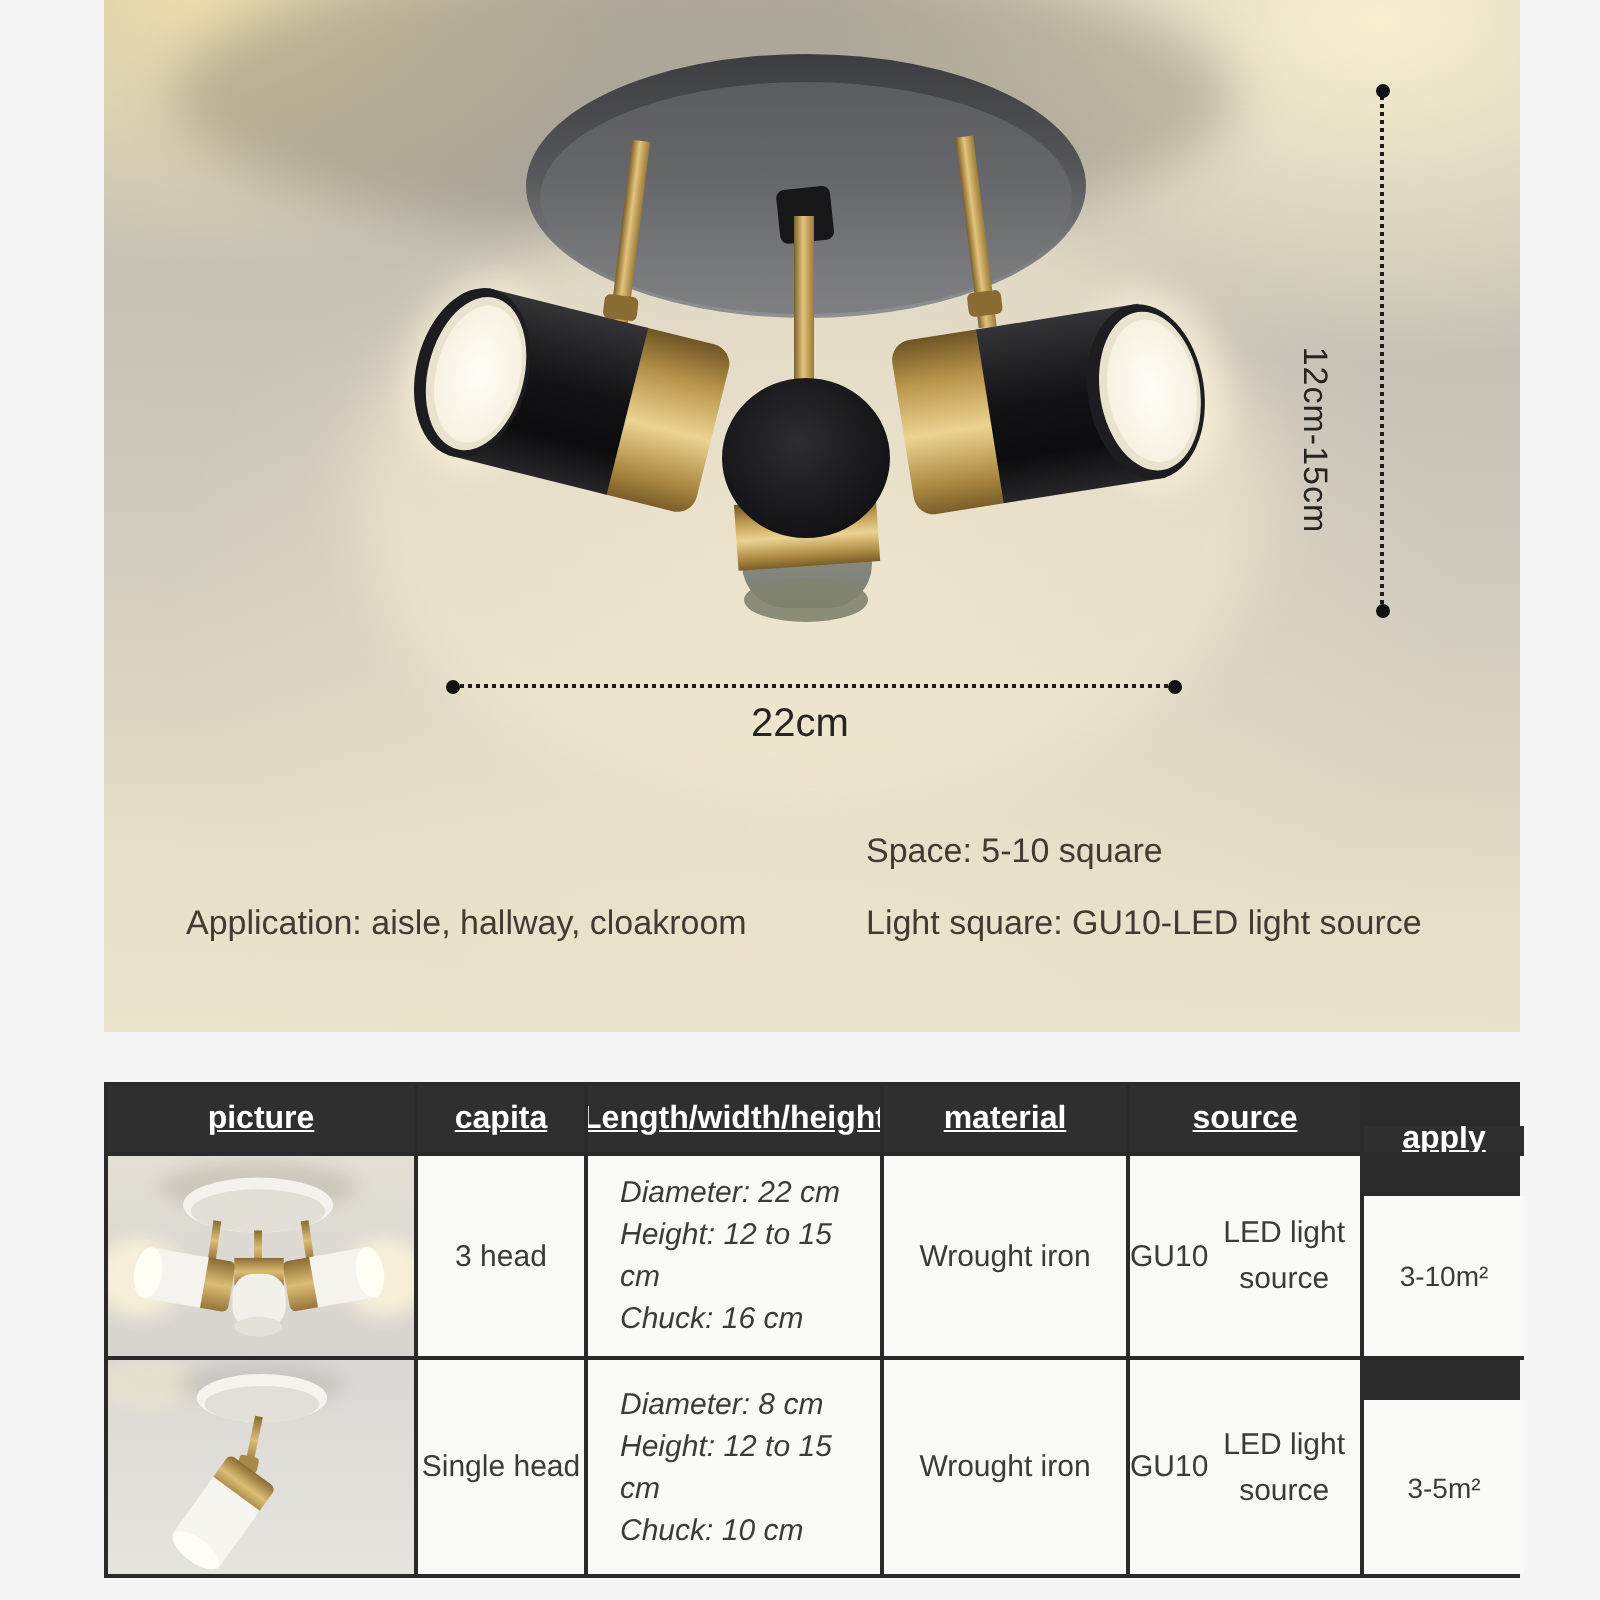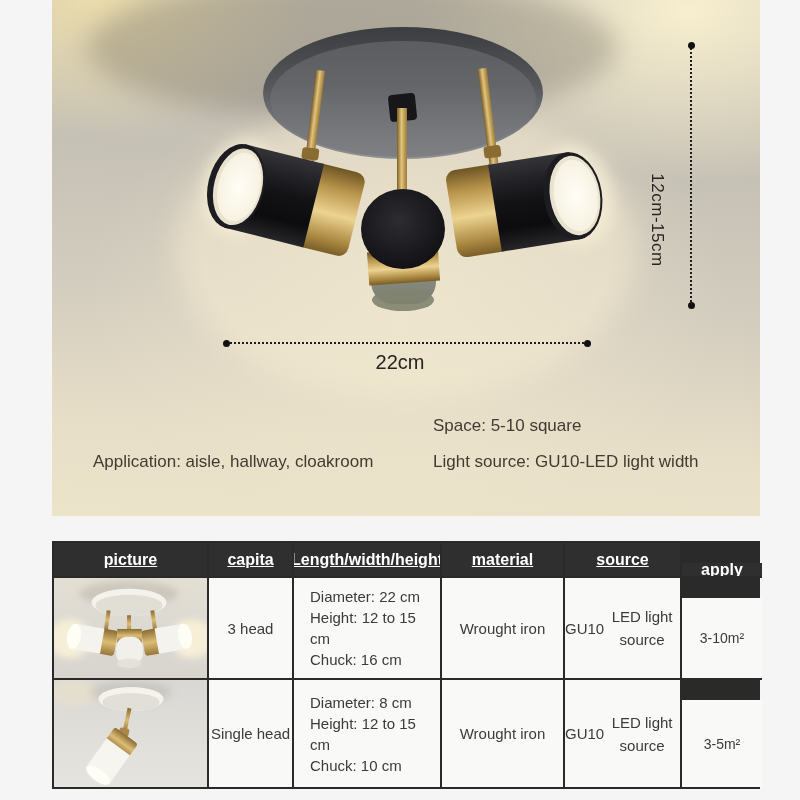--- a/index.html
+++ b/index.html
@@ -57,21 +57,21 @@
   .cell.last-col{border-right:none;margin-top:20px;}
   .cell.last-row{border-bottom:none;}
   .hcell{
     background:#2f2f2f;color:#ffffff;font-weight:bold;font-size:16px;
     white-space:nowrap;
     text-decoration:underline;
   }
   .pic-cell{padding:0;}
   .pic-cell svg{display:block;width:100%;height:100%;}
   .len-cell{flex-direction:column;align-items:flex-start;justify-content:center;padding-left:16px;text-align:left;}
-  .len-cell div{line-height:21px;}
+  .len-cell div{line-height:21px;font-style:italic;}
   .src-cell{flex-direction:row;}
   .src-cell div{line-height:23px;}
   .apply-cell{font-size:14px;}
 </style>
 </head>
 <body>
 
 <div>
 
   <div class="photo">
@@ -174,21 +174,21 @@
     <div class="dim-v-label">12cm-15cm</div>
 
     <div class="dim-h">
       <span class="dot d-a"></span>
       <span class="dot d-b"></span>
     </div>
     <div class="dim-h-label">22cm</div>
 
     <div class="spec c1 r2">Application: aisle, hallway, cloakroom</div>
     <div class="spec c2 r1">Space: 5-10 square</div>
-    <div class="spec c2 r2">Light source: GU10-LED light width</div>
+    <div class="spec c2 r2">Light square: GU10-LED light source</div>
   </div>
 
   <div class="spec-table">
 
     <div class="cell hcell">picture</div>
     <div class="cell hcell">capita</div>
     <div class="cell hcell">Length/width/height</div>
     <div class="cell hcell">material</div>
     <div class="cell hcell">source</div>
     <div class="cell hcell last-col">apply</div>

